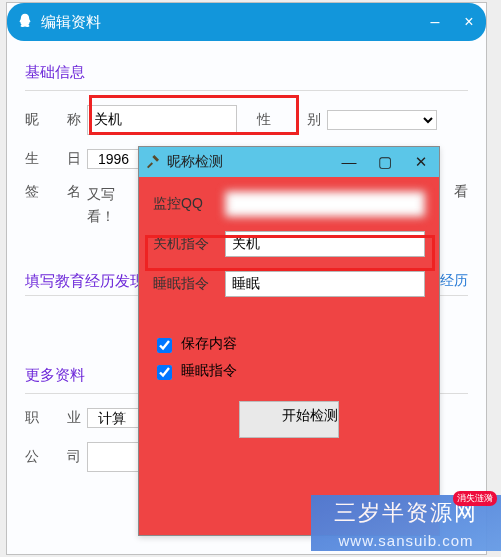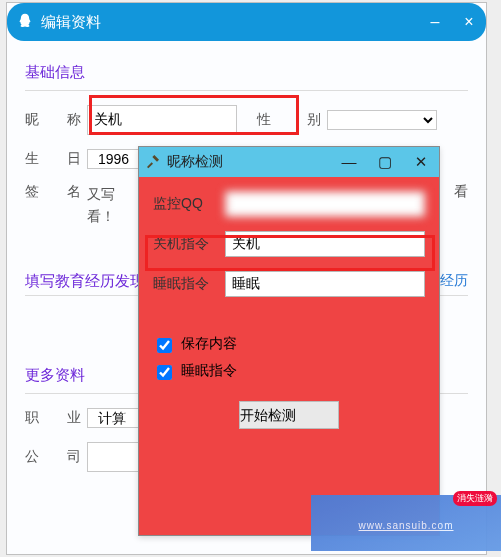--- a/index.html
+++ b/index.html
@@ -31,27 +31,27 @@
   .hammer { width: 16px; margin-right: 6px; }
   .dlg-ctrls { margin-left: auto; display: flex; }
   .dlg-ctrls span { width: 36px; text-align: center; font-size: 15px; line-height: 30px; }
   .dlg-body { padding: 14px 14px; }
   .drow { display: flex; align-items: center; margin-bottom: 14px; gap: 8px; }
   .drow .dlbl { width: 64px; font-size: 14px; color: #333; white-space: nowrap; }
   .drow input { flex: 1; height: 26px; border: 1px solid #b8b8b8; background: #fff; font-size: 14px; padding: 0 6px; }
   .blur { filter: blur(4px); color:#999; }
   .chk { display: flex; align-items: flex-start; gap: 6px; margin: 6px 0 6px 0; font-size: 14px; }
   .chk input { width: 15px; height: 15px; }
-  .btn { display: block; margin: 18px auto 0 auto; width: 100px; height: 28px; line-height: 26px; text-align: left; background: #e9e9e9; border: 1px solid #bcbcbc; font-size: 14px; }
+  .btn { display: block; margin: 18px auto 0 auto; width: 100px; height: 37px; line-height: 26px; text-align: right; background: #e9e9e9; border: 1px solid #bcbcbc; font-size: 14px; }
 
   .redbox2 { position: absolute; border: 3px solid #e22; left: 6px; top: 88px; width: 290px; height: 36px; pointer-events: none; }
 
   .wm { position: absolute; right: 0; bottom: 6px; width: 190px; height: 56px; background: linear-gradient(160deg,#4b7bd6,#669be6); color: #fff; font-family: "SimSun"; font-size: 22px; letter-spacing: 2px; display: flex; flex-direction: column; align-items: center; justify-content: center; opacity: .95; }
   .wm .badge { position: absolute; top: -4px; right: 4px; font-size: 9px; background: #e03; color: #fff; padding: 1px 4px; border-radius: 7px; letter-spacing: 0; }
-  .wm .url { font-size: 10px; letter-spacing: 1px; color: #e8f0ff; margin-top: 4px; text-decoration: underline; }
+  .wm .url { font-size: 15px; letter-spacing: 1px; color: #e8f0ff; margin-top: 4px; }
 </style>
 </head>
 <body>
 
 <div class="main-window">
   <div class="titlebar">
     <span class="penguin">
       <svg viewBox="0 0 24 24">
           <path fill="#fff" d="M12 2c-3 0-5 2.4-5 5.4 0 1.3-.8 2-1.3 3.3-.5 1.2.3 1.7.9 1.1-.3 1.2.2 2.6 1.3 3.4-.7.3-1.2.9-1.2 1.5 0 1 1.3 1.3 2.8 1.3.9 0 1.8-.2 2.5-.5.7.3 1.6.5 2.5.5 1.5 0 2.8-.3 2.8-1.3 0-.6-.5-1.2-1.2-1.5 1.1-.8 1.6-2.2 1.3-3.4.6.6 1.4.1.9-1.1-.5-1.3-1.3-2-1.3-3.3C17 4.4 15 2 12 2z"></path>
         </svg>
@@ -152,14 +152,15 @@
     </label>
 
     <div class="btn">开始检测</div>
   </div>
 
   <div class="redbox2"></div>
 </div>
 
 <div class="wm">
   <span class="badge">消失涟漪</span>
+  <span>三岁半资源网</span>
   <span class="url">www.sansuib.com</span>
 </div>
 
 </body></html>

